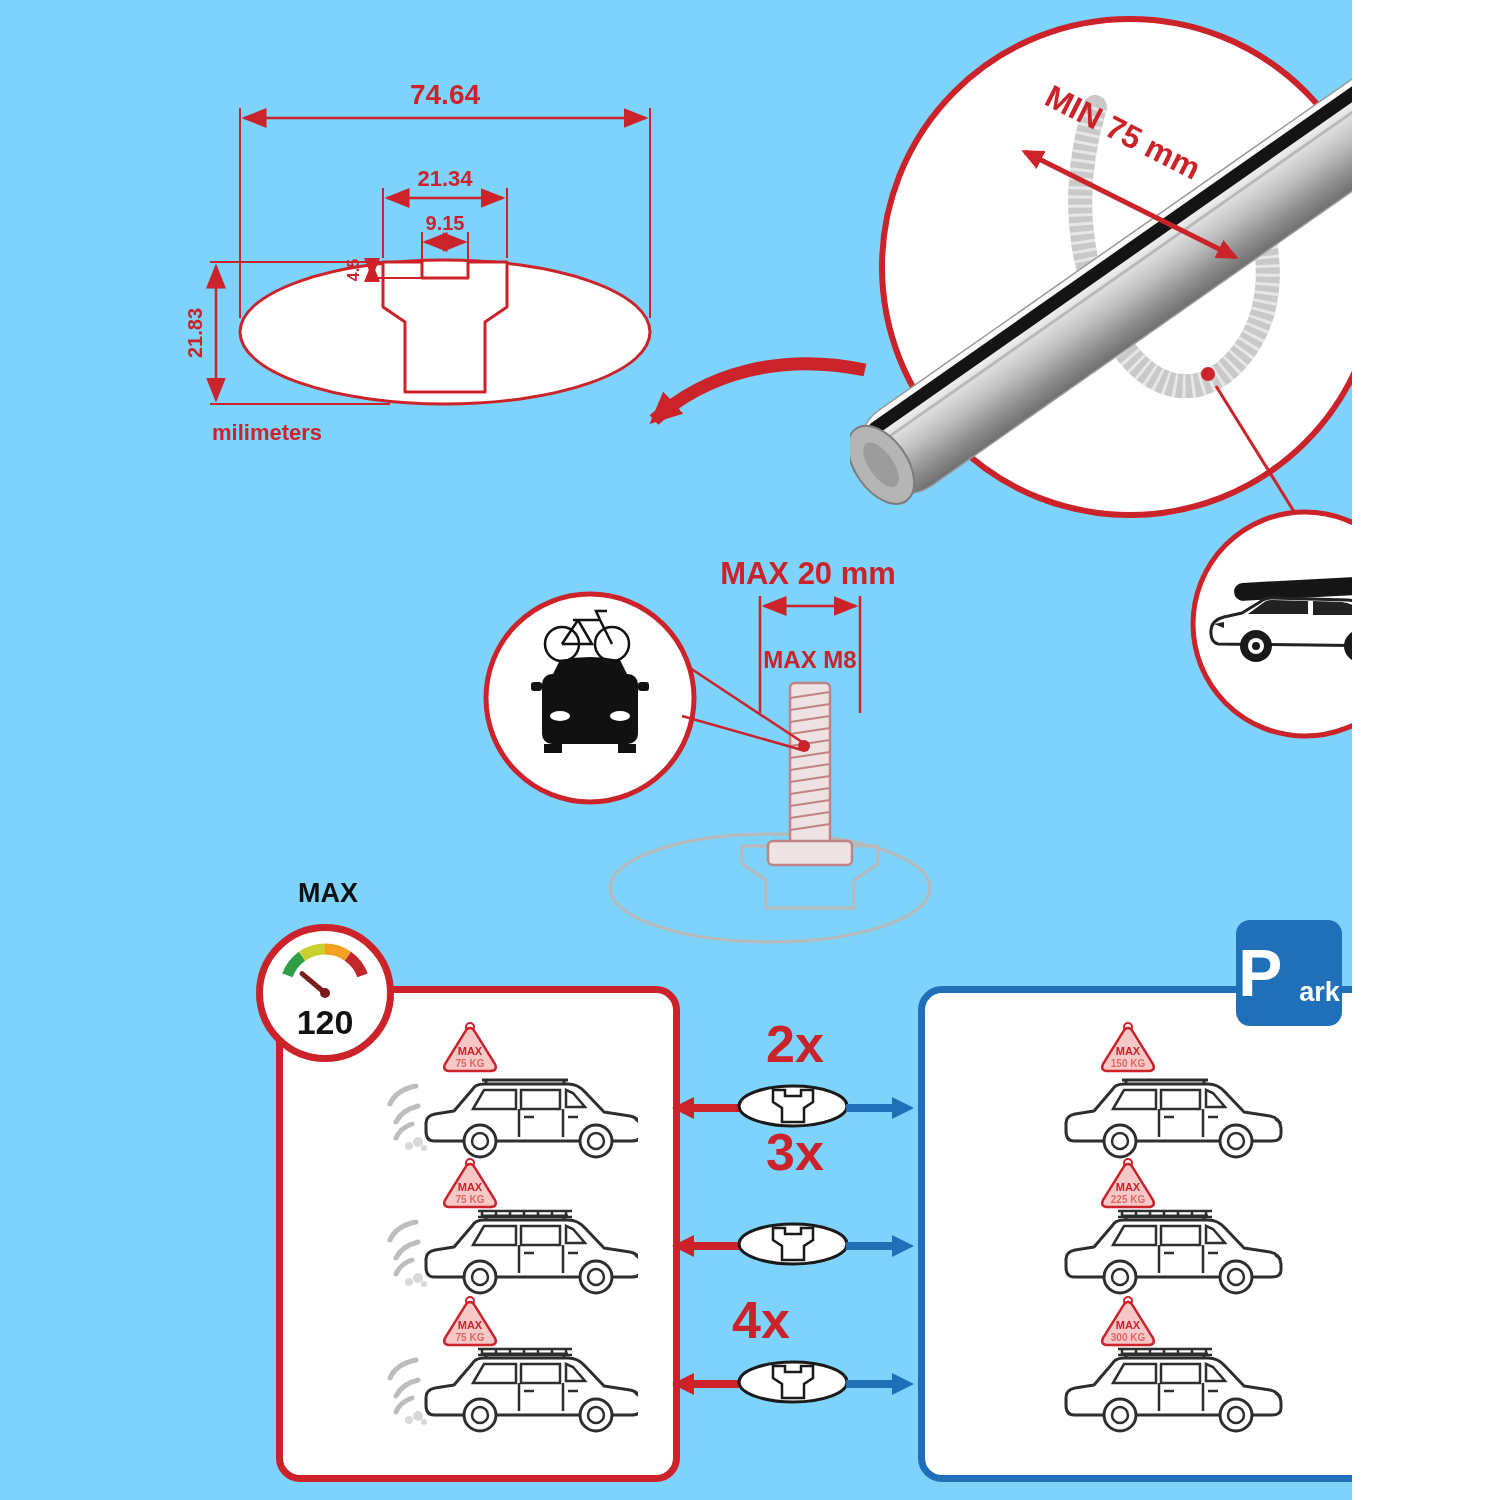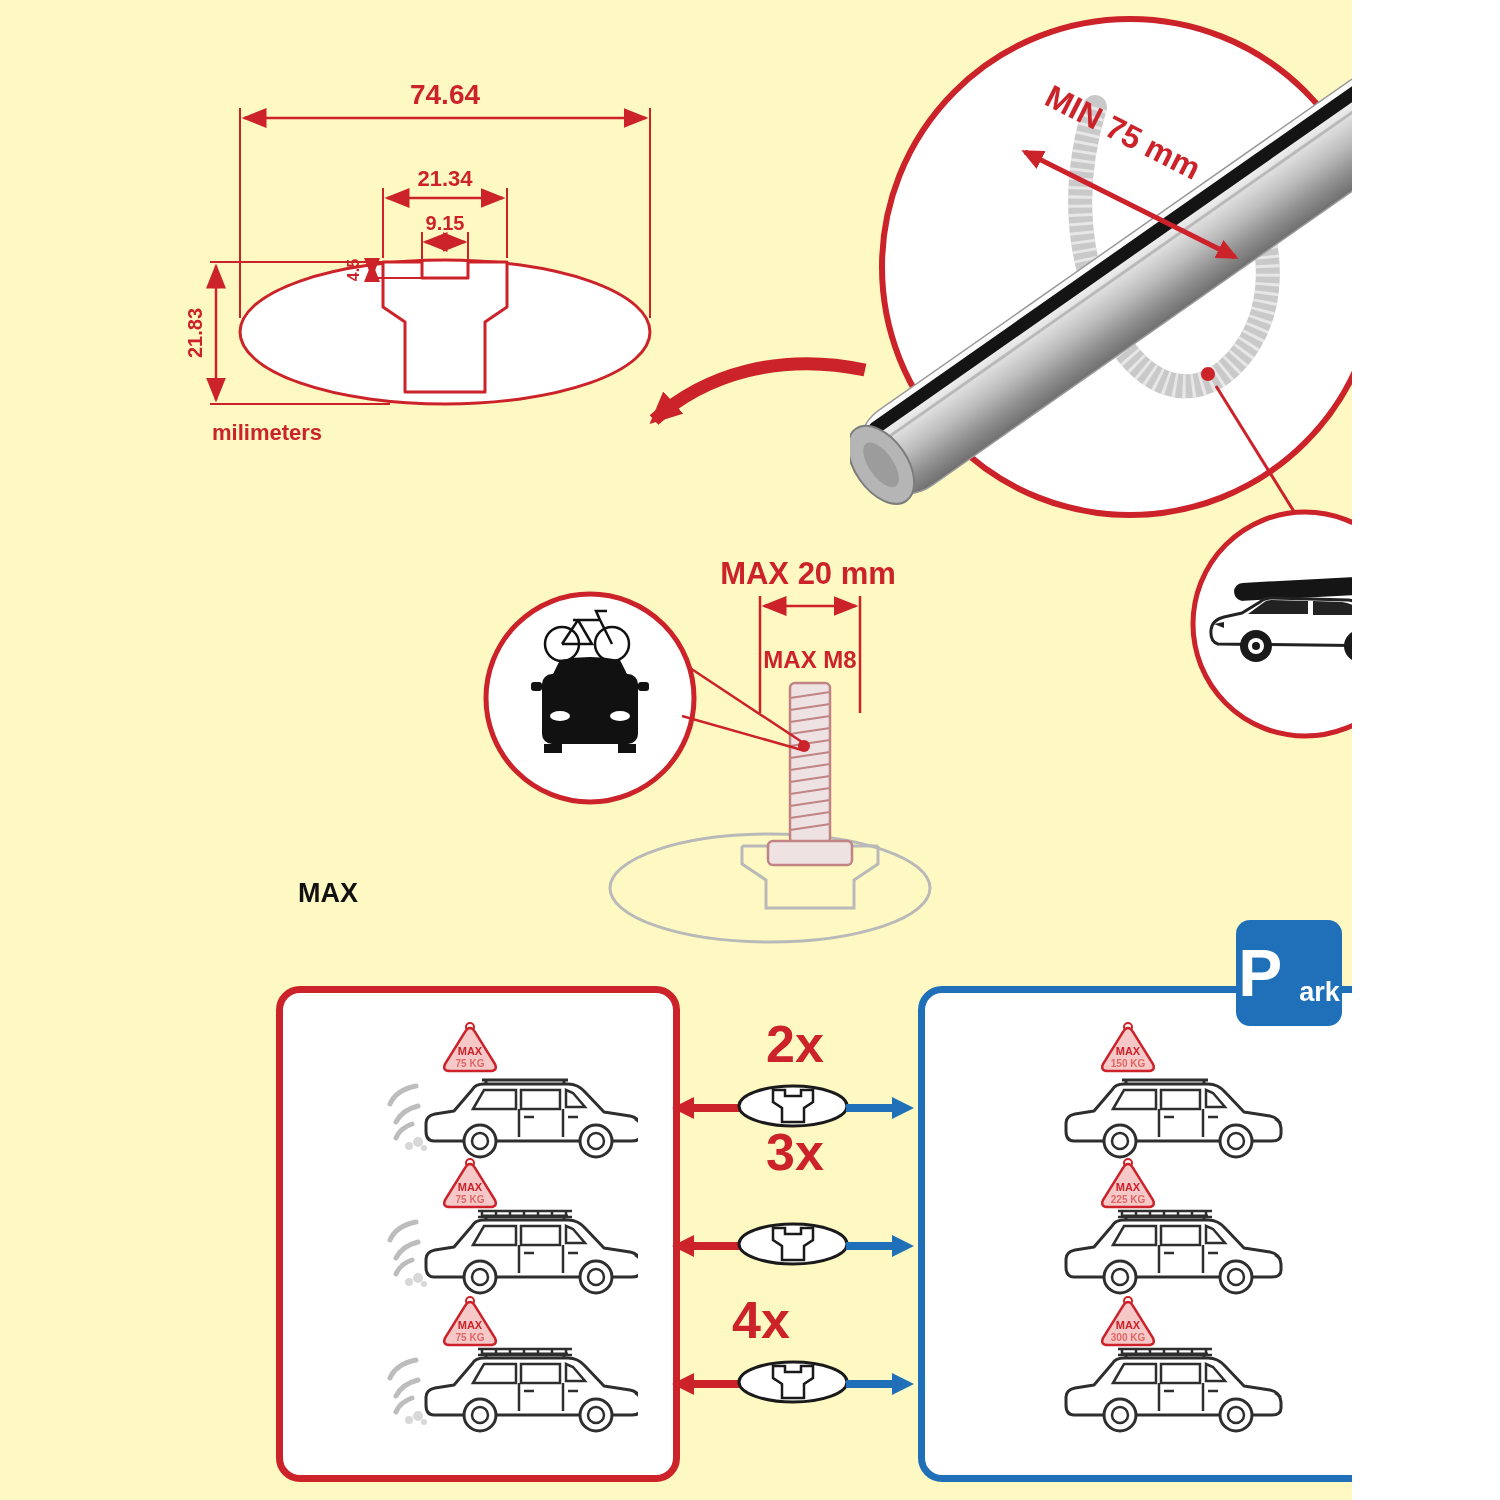--- a/index.html
+++ b/index.html
@@ -1,17 +1,17 @@
 <!DOCTYPE html>
 <html><head>
 <meta charset="utf-8">
 <style>
   html,body{margin:0;padding:0;}
   body{font-family:"Liberation Sans",sans-serif;background:#ffffff;}
-  #stage{position:relative;width:1352px;height:1500px;background:#fef9c3;overflow:hidden;}
+  #stage{position:relative;width:1352px;height:1500px;background:#7dd3fc;overflow:hidden;}
   .abs{position:absolute;}
   svg text{font-family:"Liberation Sans",sans-serif;}
   .dim-label{font-weight:bold;fill:#cc2229;}
   .red-label{font-weight:bold;fill:#cc2229;}
   .panel{position:absolute;border-radius:24px;background:#ffffff;}
   .panel-red{border:7px solid #cc2229;}
   .panel-blue{border:7px solid #1f70b8;}
   .badge{position:absolute;left:256px;top:924px;width:138px;height:138px;border-radius:50%;
          border:7px solid #cc2229;background:#fff;box-sizing:border-box;z-index:5;}
   .badge svg{position:absolute;left:0;top:0;}
@@ -187,20 +187,31 @@
       <ellipse cx="180" cy="168" rx="10" ry="5" fill="#ffffff"></ellipse>
       <rect x="104" y="196" width="18" height="9" fill="#111111"></rect>
       <rect x="178" y="196" width="18" height="9" fill="#111111"></rect>
     </g>
     <line x1="250" y1="120" x2="362" y2="194" stroke="#cc2229" stroke-width="2.5"></line>
     <line x1="242" y1="168" x2="362" y2="202" stroke="#cc2229" stroke-width="2.5"></line>
     <circle cx="364" cy="198" r="6" fill="#cc2229"></circle>
   </svg>
 
   <div class="blk-label" style="left:288px;top:878px;width:80px;font-size:27px">MAX</div>
+  <div class="badge">
+    <svg width="124" height="124" viewBox="0 0 124 124">
+      <path d="M24.4,44.3 A40,40 0 0 1 39.1,25.2" stroke="#2f9e44" stroke-width="11" fill="none"></path>
+      <path d="M39.1,25.2 A40,40 0 0 1 62,18" stroke="#c9cf2d" stroke-width="11" fill="none"></path>
+      <path d="M62,18 A40,40 0 0 1 84.9,25.2" stroke="#f2a01f" stroke-width="11" fill="none"></path>
+      <path d="M84.9,25.2 A40,40 0 0 1 99.6,44.3" stroke="#c1272d" stroke-width="11" fill="none"></path>
+      <line x1="62" y1="62" x2="39" y2="42.7" stroke="#7a1d1d" stroke-width="5" stroke-linecap="round"></line>
+      <circle cx="62" cy="62" r="5" fill="#7a1d1d"></circle>
+      <text x="62" y="103" text-anchor="middle" font-size="34" font-weight="bold" fill="#111111">120</text>
+    </svg>
+  </div>
   <div class="blk-label" style="left:280px;top:1060px;width:92px;font-size:27px">km/h</div>
 
   <div class="panel panel-red" style="left:276px;top:986px;width:390px;height:482px"></div>
   <div class="panel panel-blue" style="left:918px;top:986px;width:502px;height:482px"></div>
 
   <div class="park-sign">
     <span class="park-p">P</span>
     <span class="park-ark">ark</span>
   </div>
 

